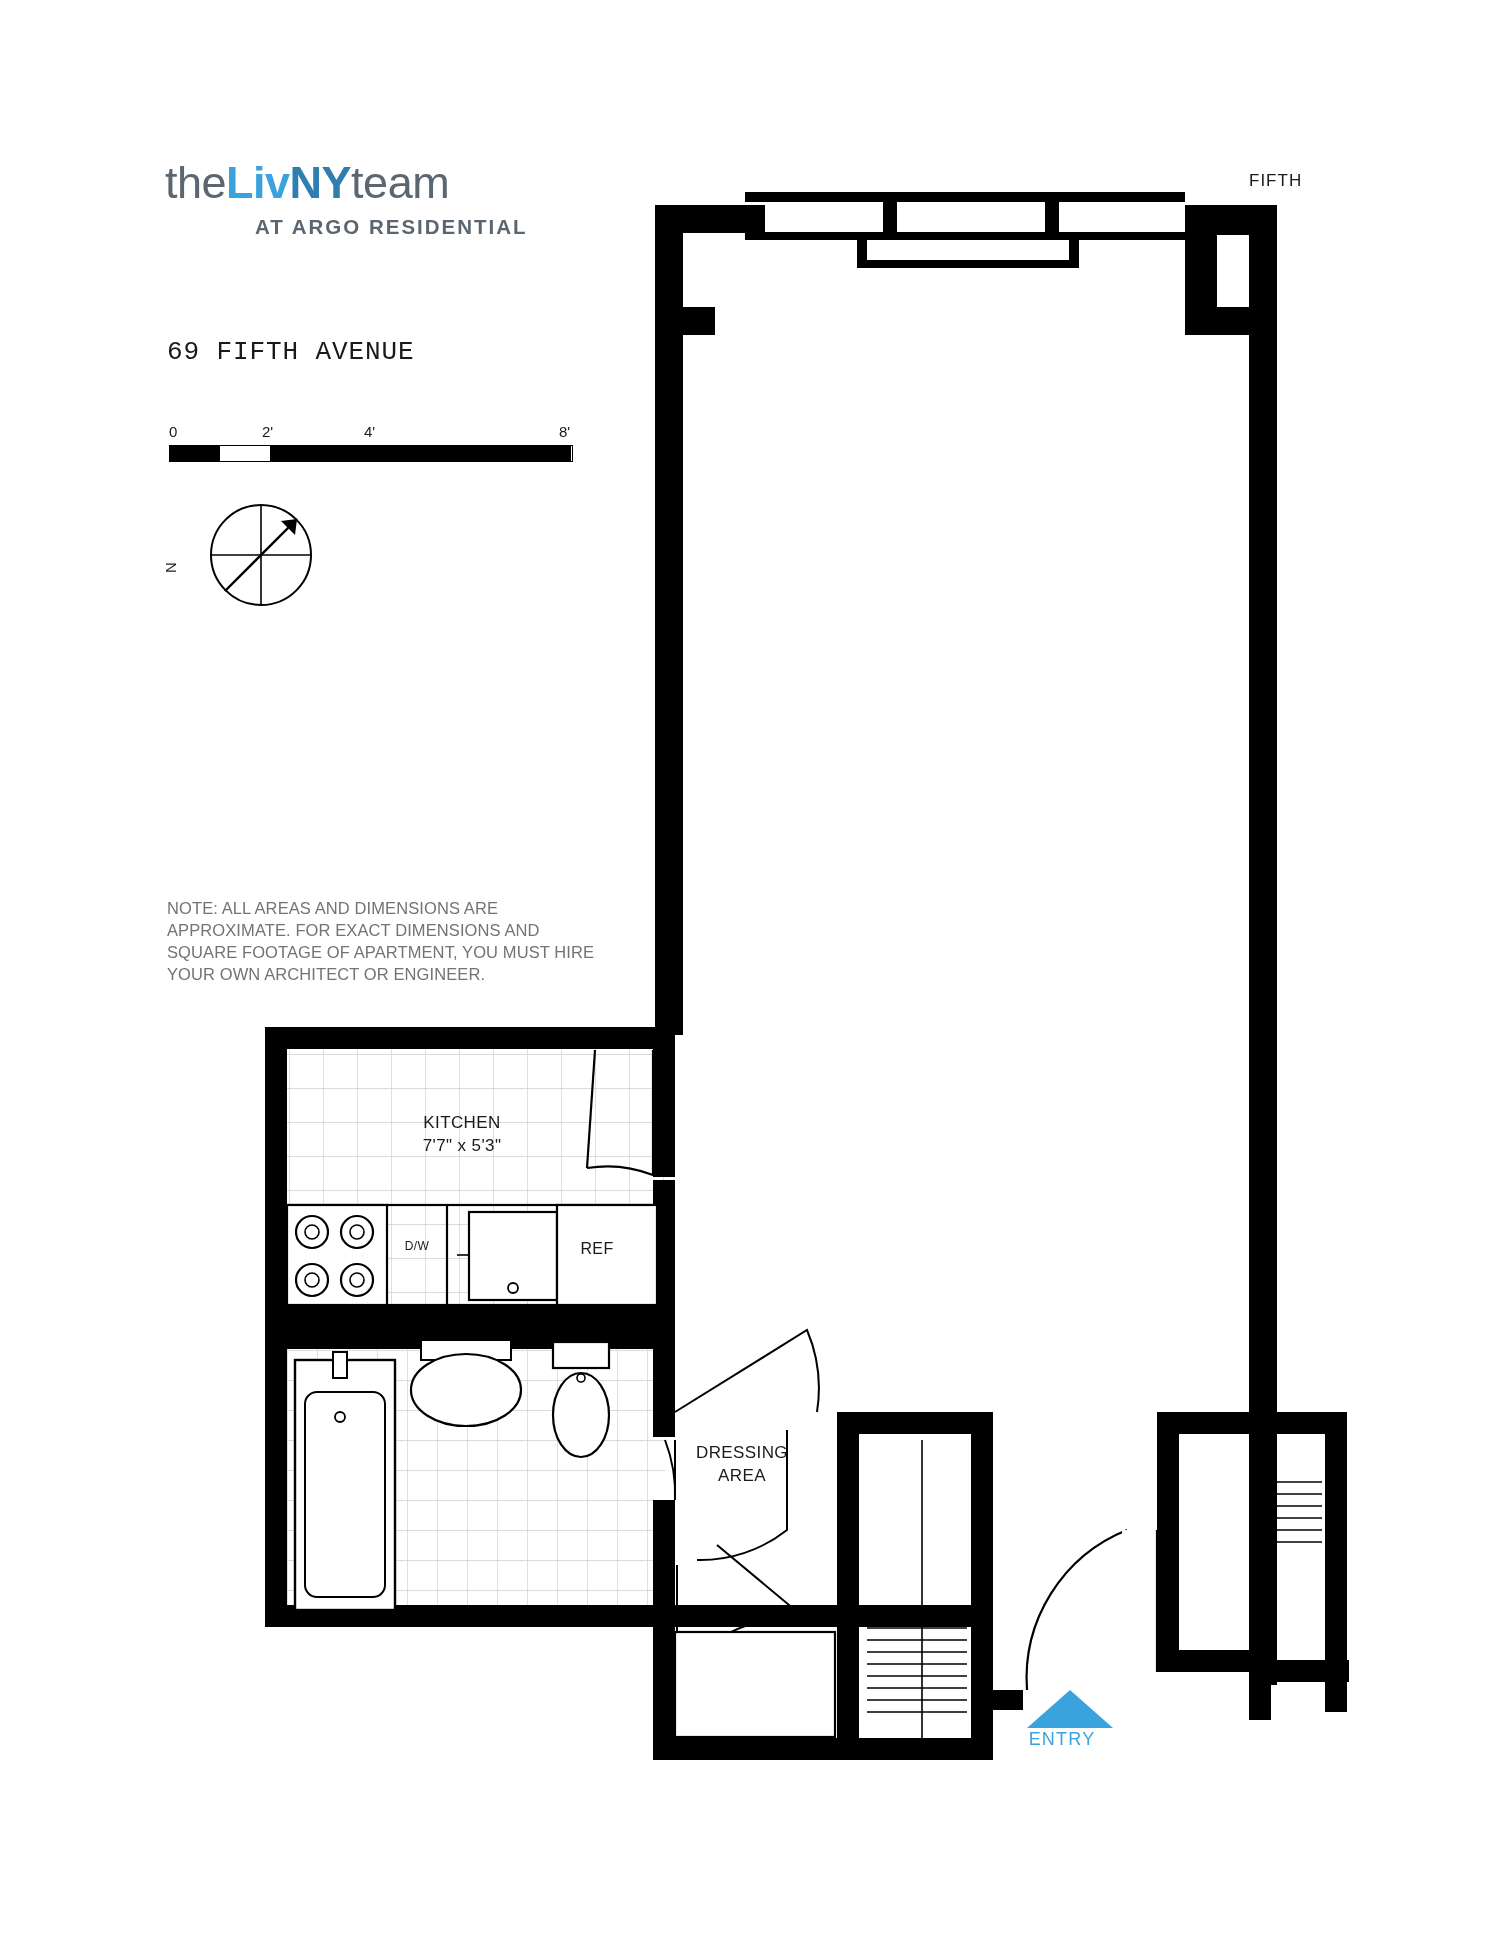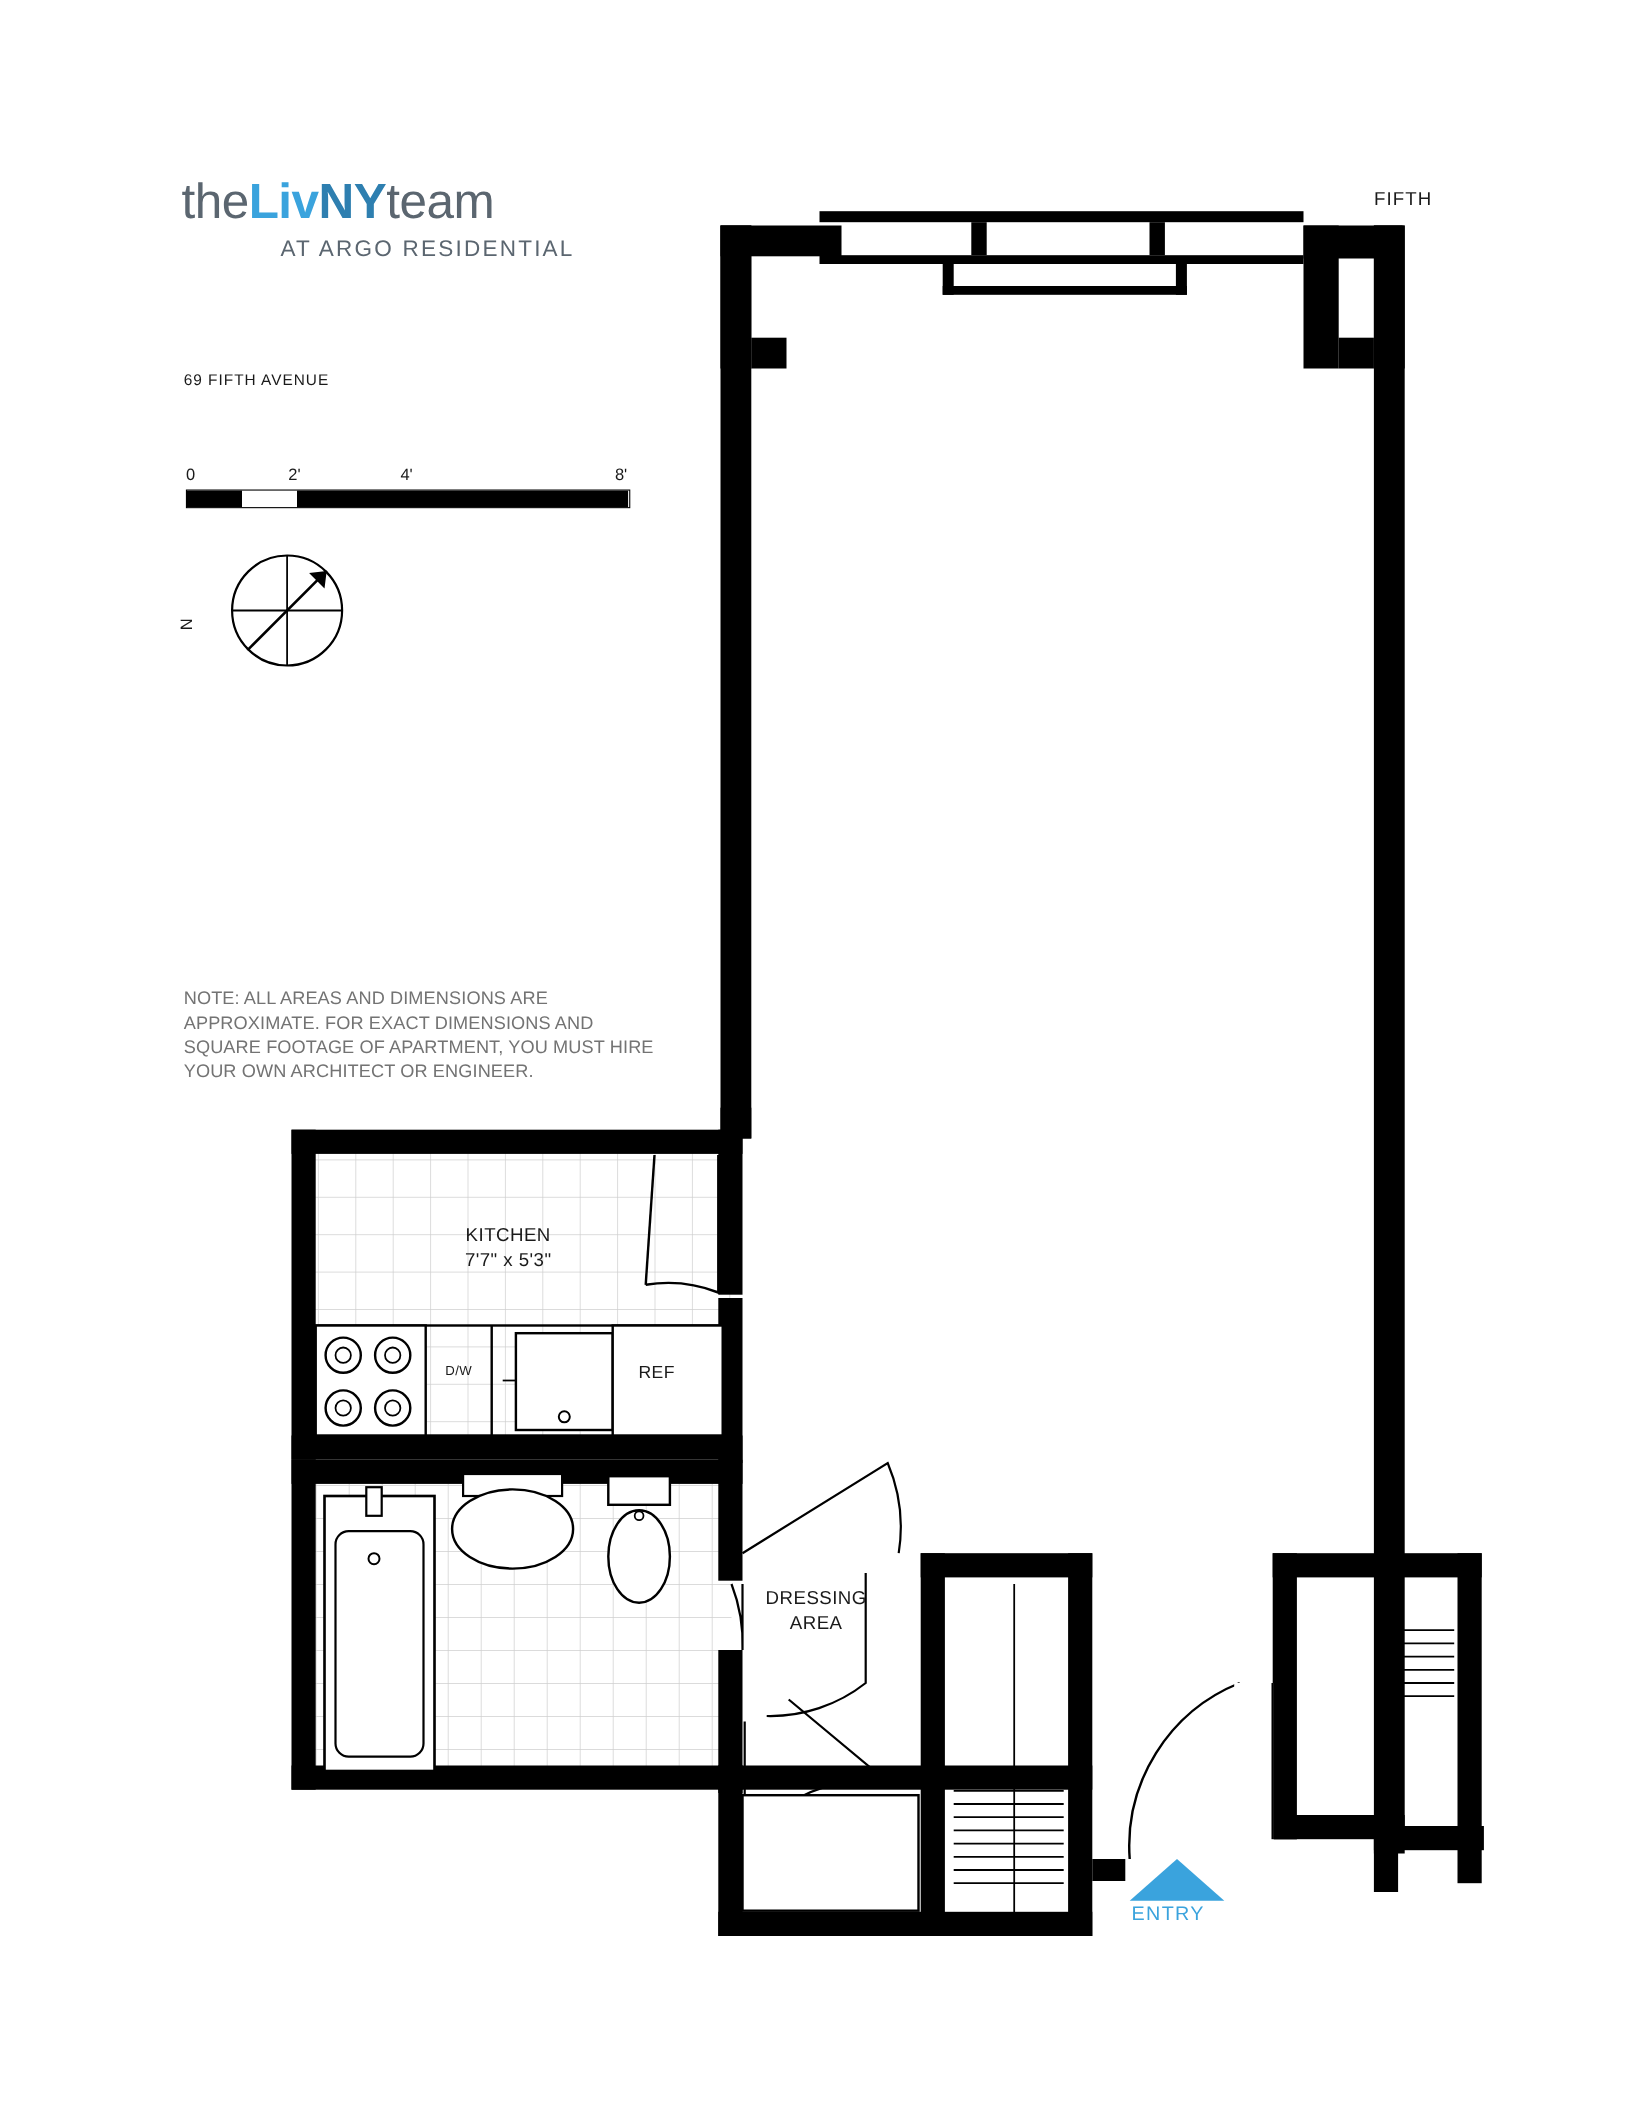--- a/index.html
+++ b/index.html
@@ -37,32 +37,33 @@
   }
   .brand-the { color: #5b6670; font-weight: 300; }
   .brand-liv { color: #3aa3dd; font-weight: 600; }
   .brand-ny  { color: #2e7fb0; font-weight: 700; }
   .brand-team{ color: #5b6670; font-weight: 300; }
   .brand-line2 {
     margin-top: 10px;
     font-size: 20.5px;
     letter-spacing: 2.0px;
     color: #5b6670;
-    font-weight: 400;
+    font-weight: 700;
     padding-left: 90px;
   }
 
   
   .address {
     position: absolute;
     left: 150px;
     top: 337px;
-    font-size: 14px;
+    font-size: 26px;
     letter-spacing: 0.9px;
     color: #1a1a1a;
+    font-family: Liberation Mono, monospace;
   }
 
   
   .scalebar {
     position: absolute;
     left: 152px;
     top: 423px;
     width: 404px;
     height: 40px;
   }

